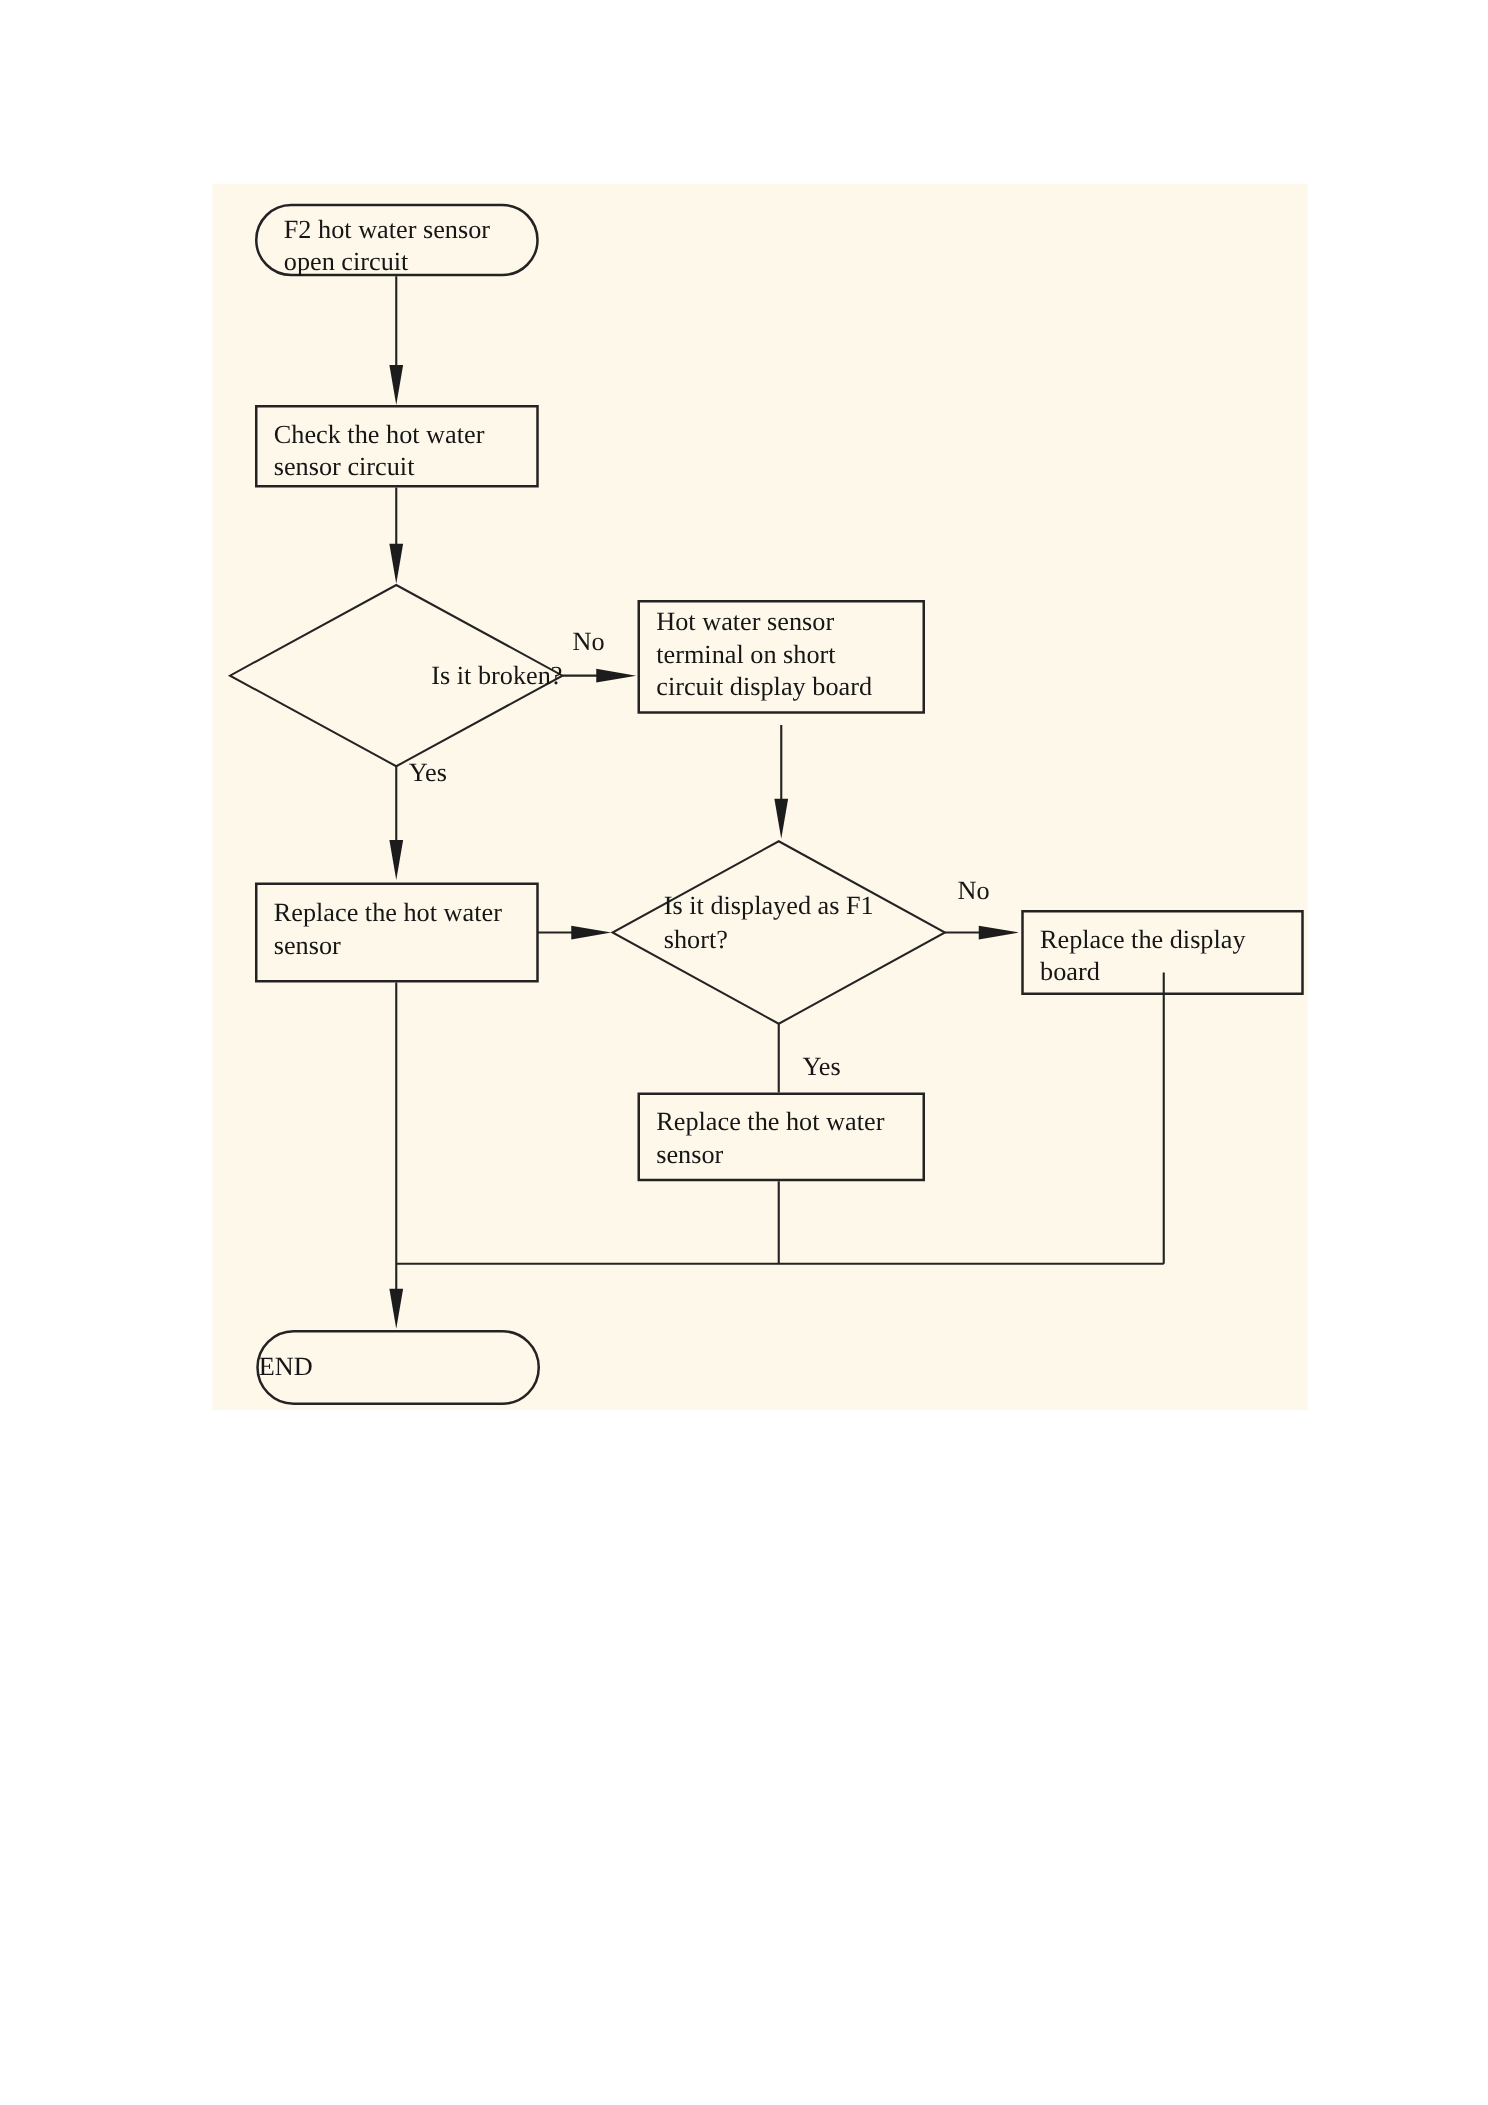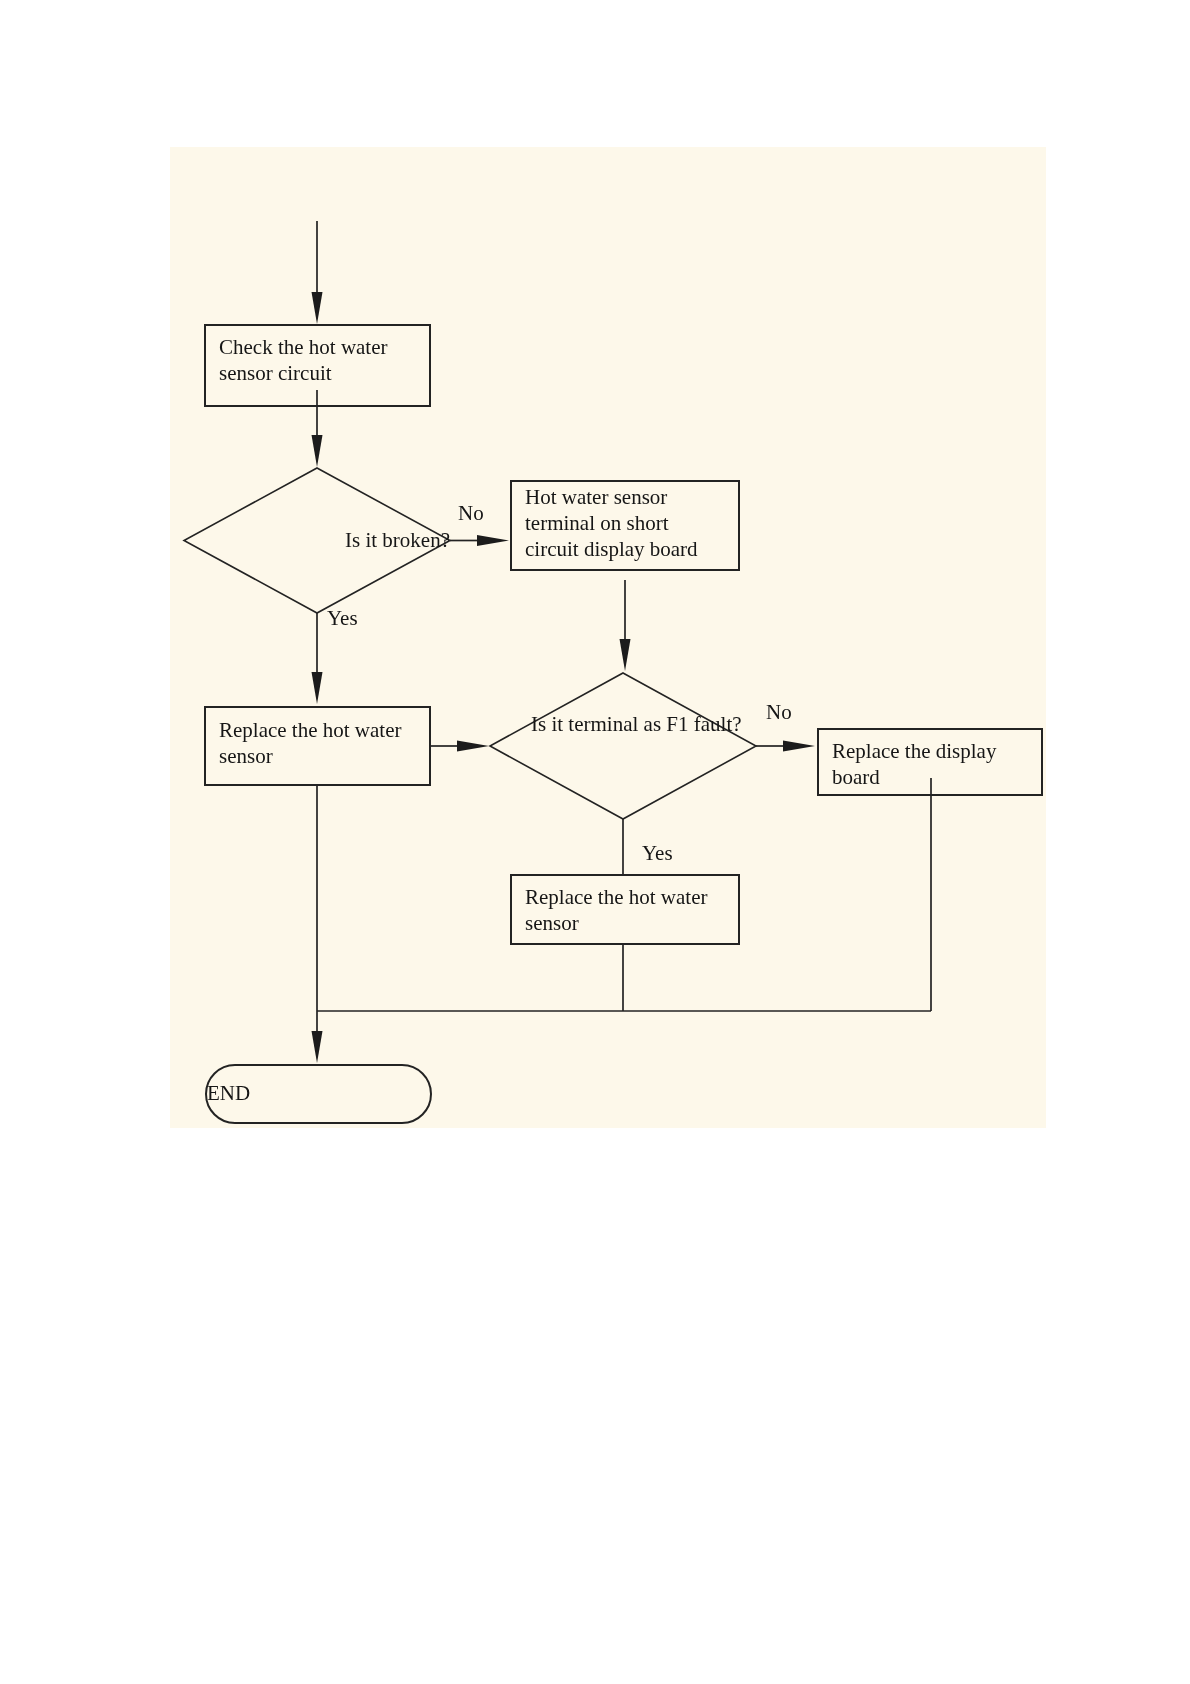--- a/index.html
+++ b/index.html
@@ -25,21 +25,21 @@
   }
   .terminator{border-radius:29px;}
   .dtext{
     position:absolute;font-size:21px;line-height:27px;
   }
   .elabel{
     position:absolute;font-size:21px;line-height:24px;
   }
   
   #n-start{left:204px;top:163px;width:227px;height:58px;padding:5px 10px 0 21px;}
-  #n-check{left:204px;top:324px;width:227px;height:83px;padding:8px 8px 0 13px;}
+  #n-check{left:204px;top:324px;width:227px;height:66px;padding:8px 8px 0 13px;}
   #n-short{left:510px;top:480px;width:230px;height:91px;padding:2px 14px 0 13px;}
   #n-replace-left{left:204px;top:706px;width:227px;height:80px;padding:9px 8px 0 13px;}
   #n-replace-display{left:817px;top:710px;width:226px;height:68px;padding:8px 14px 0 13px;margin-top:18px;}
   #n-replace-bottom{left:510px;top:874px;width:230px;height:71px;padding:8px 14px 0 13px;}
   #n-end{left:205px;top:1064px;width:227px;height:60px;border-radius:30px;text-align:left;line-height:55px;}
   #t-broken{left:184px;top:527px;width:266px;text-align:right;}
   #t-f1{left:531px;top:711px;width:212px;}
   #lbl-no1{left:458px;top:501px;}
   #lbl-yes1{left:327px;top:606px;}
   #lbl-no2{left:766px;top:700px;}
@@ -82,30 +82,31 @@
     <line x1="623" y1="819" x2="623" y2="874" stroke-width="1.7"></line>
 
     <line x1="623" y1="945" x2="623" y2="1011" stroke-width="1.7"></line>
     <line x1="931" y1="778" x2="931" y2="1011" stroke-width="1.7"></line>
     <line x1="317" y1="1011" x2="931" y2="1011" stroke-width="1.7"></line>
 
     <line x1="317" y1="786" x2="317" y2="1033" stroke-width="1.7"></line>
     <polygon points="317,1063 311.5,1031 322.5,1031" fill="#1c1c1c"></polygon>
   </svg>
 
+  <div class="node terminator" id="n-start">F2 hot water sensor open circuit</div>
 
   <div class="node" id="n-check">Check the hot water sensor circuit</div>
 
   <div class="dtext" id="t-broken">Is it broken?</div>
 
   <div class="node" id="n-short">Hot water sensor terminal on short circuit display board</div>
 
   <div class="node" id="n-replace-left">Replace the hot water sensor</div>
 
-  <div class="dtext" id="t-f1">Is it terminal as F1 fault?</div>
+  <div class="dtext" id="t-f1">Is it displayed as F1 short?</div>
 
   <div class="node" id="n-replace-display">Replace the display board</div>
 
   <div class="node" id="n-replace-bottom">Replace the hot water sensor</div>
 
   <div class="node terminator" id="n-end">END</div>
 
   <div class="elabel" id="lbl-no1">No</div>
   <div class="elabel" id="lbl-yes1">Yes</div>
   <div class="elabel" id="lbl-no2">No</div>

